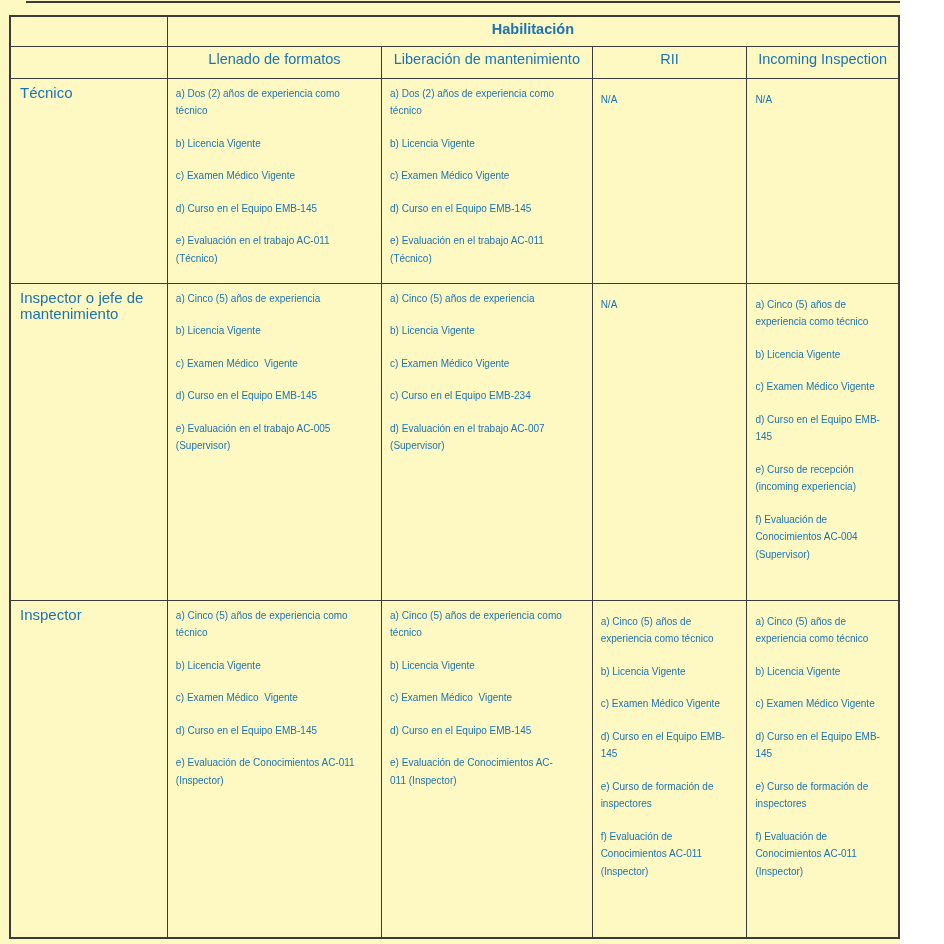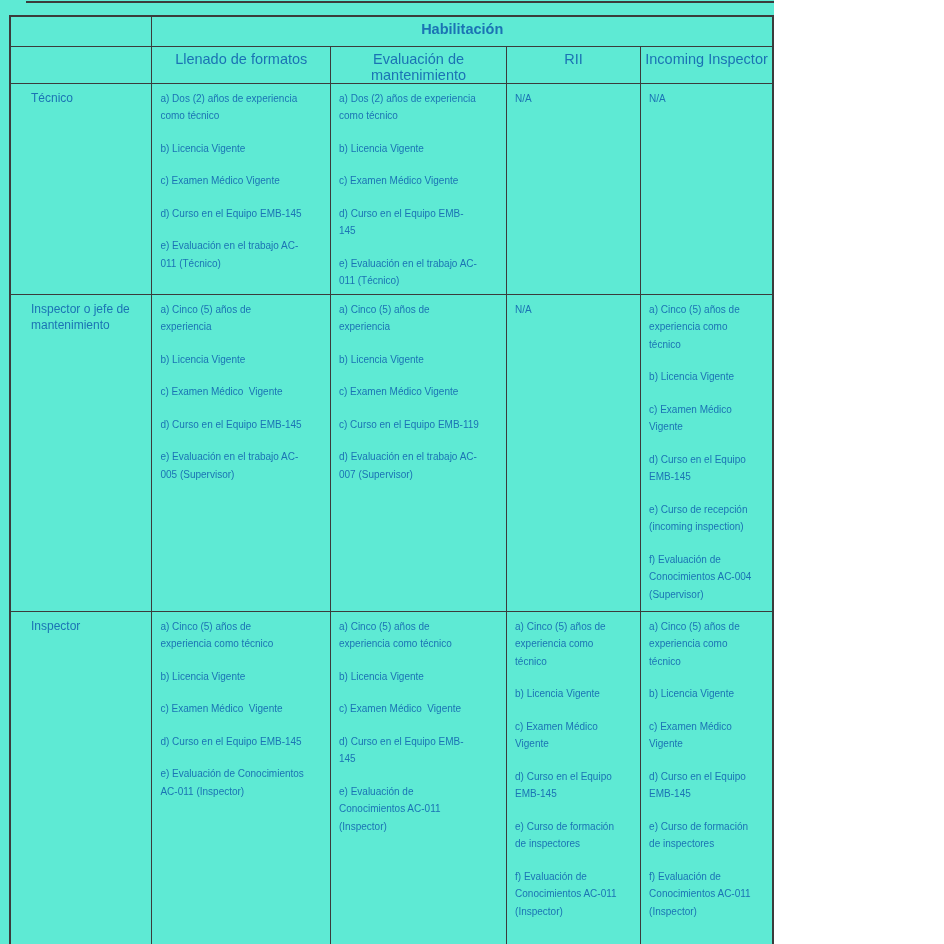--- a/index.html
+++ b/index.html
@@ -5,23 +5,23 @@
   html, body {
     margin: 0;
     padding: 0;
     background: #ffffff;
     width: 944px;
     height: 944px;
     font-family: "Liberation Sans", sans-serif;
   }
   .page {
     position: relative;
-    width: 774px;
+    width: 900px;
     height: 944px;
-    background: #5eead4;
+    background: #fef9c3;
     overflow: hidden;
   }
   
   .top-crop-line {
     position: absolute;
     left: 26px;
     top: 1px;
     width: 909px;
     height: 2px;
     background: #3b3b3b;
@@ -51,30 +51,30 @@
     font-weight: bold;
     font-size: 14.5px;
     padding-top: 4px;
   }
   td.colhead {
     text-align: center;
     font-size: 14.5px;
     padding: 4px 2px 0 2px;
   }
   td.role-cell {
-    font-size: 12px;
+    font-size: 15px;
     line-height: 16px;
-    padding: 6px 10px 4px 20px;
+    padding: 6px 10px 4px 9px;
   }
   td.content-cell {
     font-size: 10px;
     line-height: 17.5px;
   }
   td.content-cell.cw { padding: 6px 26px 4px 8px; } 
-  td.content-cell.cn { padding: 6px 14px 4px 8px; margin-top: 26px; } 
+  td.content-cell.cn { padding: 12px 14px 4px 8px; margin-top: 26px; } 
   td.content-cell p.item {
     margin: 0 0 15px 0;
     white-space: pre-wrap;
   }
   td.content-cell p.item:last-child { margin-bottom: 0; }
 </style>
 </head>
 <body>
 
 <div class="page">
@@ -91,23 +91,23 @@
     <tbody>
       <tr class="r-title">
         <td class="role-cell"></td>
         <td class="title-cell" colspan="4">
           <span>Habilitación</span>
         </td>
       </tr>
       <tr class="r-cols" id="colhead-row">
         <td class="role-cell"></td>
       <td class="colhead">Llenado de formatos</td>
-          <td class="colhead">Evaluación de mantenimiento</td>
+          <td class="colhead">Liberación de mantenimiento</td>
           <td class="colhead">RII</td>
-          <td class="colhead">Incoming Inspector</td>
+          <td class="colhead">Incoming Inspection</td>
         </tr>
     </tbody>
     <tbody id="table-body">
         <tr class="body-row-0">
           <td class="role-cell">Técnico</td>
           <td class="content-cell cw">
             <p class="item">a) Dos (2) años de experiencia como técnico</p>
             <p class="item">b) Licencia Vigente</p>
             <p class="item">c) Examen Médico Vigente</p>
             <p class="item">d) Curso en el Equipo EMB-145</p>
@@ -133,32 +133,32 @@
             <p class="item">a) Cinco (5) años de experiencia</p>
             <p class="item">b) Licencia Vigente</p>
             <p class="item">c) Examen Médico  Vigente</p>
             <p class="item">d) Curso en el Equipo EMB-145</p>
             <p class="item">e) Evaluación en el trabajo AC-005 (Supervisor)</p>
           </td>
           <td class="content-cell cw">
             <p class="item">a) Cinco (5) años de experiencia</p>
             <p class="item">b) Licencia Vigente</p>
             <p class="item">c) Examen Médico Vigente</p>
-            <p class="item">c) Curso en el Equipo EMB-119</p>
+            <p class="item">c) Curso en el Equipo EMB-234</p>
             <p class="item">d) Evaluación en el trabajo AC-007 (Supervisor)</p>
           </td>
           <td class="content-cell cn">
             <p class="item">N/A</p>
           </td>
           <td class="content-cell cn">
             <p class="item">a) Cinco (5) años de experiencia como técnico</p>
             <p class="item">b) Licencia Vigente</p>
             <p class="item">c) Examen Médico Vigente</p>
             <p class="item">d) Curso en el Equipo EMB-145</p>
-            <p class="item">e) Curso de recepción (incoming inspection)</p>
+            <p class="item">e) Curso de recepción (incoming experiencia)</p>
             <p class="item">f) Evaluación de Conocimientos AC-004   (Supervisor)</p>
           </td>
         </tr>
         <tr class="body-row-2">
           <td class="role-cell">Inspector</td>
           <td class="content-cell cw">
             <p class="item">a) Cinco (5) años de experiencia como técnico</p>
             <p class="item">b) Licencia Vigente</p>
             <p class="item">c) Examen Médico  Vigente</p>
             <p class="item">d) Curso en el Equipo EMB-145</p>

